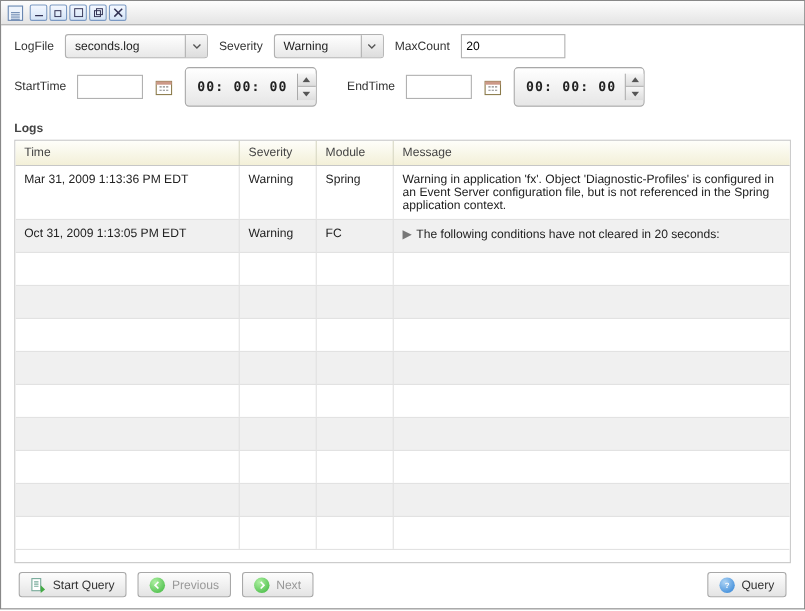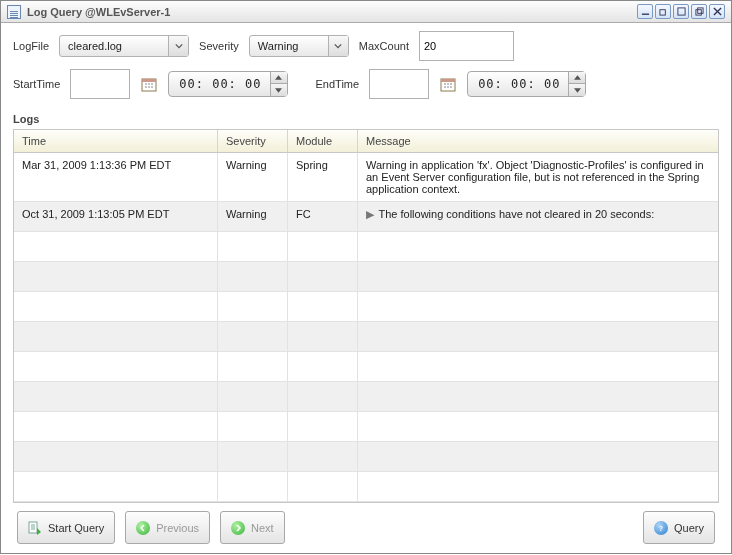--- a/index.html
+++ b/index.html
@@ -70,34 +70,35 @@
     cursor:pointer;
   }
   .select .sel-text{ padding:0 8px; flex:1;}
   .select .sel-arrow{
     width:20px; height:100%;
     border-left:1px solid #b1b1b1;
     display:flex;align-items:center;justify-content:center;
     background:linear-gradient(#f8f8f8,#ddd);
   }
   .sel-arrow svg{width:8px;height:8px;}
-  .textin { padding:14px 4px; }
+  .textin { padding:2px 4px; }
   .cal-btn{
     width:18px; height:18px;
     cursor:pointer;
     display:inline-flex;align-items:center;justify-content:center;
   }
   .cal-btn svg{width:16px;height:16px;}
   .time-spin{
     display:inline-flex;align-items:center;
     border:1px solid #a8a8a8;
     border-radius:4px;
     background:linear-gradient(#fff,#e6e6e6);
-    height:26px;
+    height:36px;
     padding:0 0 0 10px;
+    font-weight:bold;
   }
   .time-spin .time-text{font-family:monospace;font-size:12px;letter-spacing:1px;}
   .spin-btns{display:flex;flex-direction:column;margin-left:8px;border-left:1px solid #aaa;}
   .spin-btn{width:16px;height:12px;display:flex;align-items:center;justify-content:center;background:linear-gradient(#f6f6f6,#ddd);cursor:pointer;}
   .spin-btn:first-child{border-bottom:1px solid #aaa;}
   .spin-btn svg{width:7px;height:5px;}
   .section-title{font-weight:bold;color:#444;margin:6px 0 4px 0;}
   .grid{
     flex:1;
     border:1px solid #c7c7c7;
@@ -128,39 +129,38 @@
   .msg-expand{display:inline-block;margin-right:4px;color:#777;}
   .button-bar{
     display:flex;align-items:center;gap:10px;
     padding:8px 4px 4px 4px;
   }
   .button-bar .spacer{flex:1;}
   .btn{
     display:inline-flex;align-items:center;gap:6px;
     border:1px solid #a8a8a8;border-radius:3px;
     background:linear-gradient(#fdfdfd,#e4e4e4);
-    padding:3px 10px;height:33px;
+    padding:3px 10px;height:23px;
     cursor:pointer;color:#333;
   }
   .btn.disabled{color:#999;cursor:default;}
   .btn .bicon{width:14px;height:14px;display:flex;align-items:center;justify-content:center;}
   .icon-circle{width:14px;height:14px;border-radius:50%;display:flex;align-items:center;justify-content:center;}
   .icon-circle.green{background:radial-gradient(circle at 35% 30%,#aef0a2,#3bb53b);}
   .icon-circle.blue{background:radial-gradient(circle at 35% 30%,#aed4f5,#2a7fd4);}
   .icon-circle svg{width:8px;height:8px;}
   .start-icon{width:14px;height:14px;}
   textarea,input{font-family:inherit;font-size:inherit;}
 </style>
 </head>
 <body>
 
 <div class="window">
   <div class="titlebar">
     <span class="title-icon"></span>
-    <span class="title">Log Query @WLEvServer-1</span>
     <div class="window-btns">
       <span class="window-btn">
           <svg viewBox="0 0 10 10">
             <path d="M1 8h8" stroke="#335" stroke-width="1.5"></path>
           </svg>
         </span>
       <span class="window-btn">
           <svg viewBox="0 0 10 10">
             <rect x="1" y="3" width="6" height="6" fill="none" stroke="#335"></rect>
           </svg>
@@ -182,21 +182,21 @@
           </svg>
         </span>
     </div>
   </div>
 
   <div class="content">
 
     <div class="form-row">
       <span class="label">LogFile</span>
       <div class="select" style="width:130px">
-        <span class="sel-text">cleared.log</span>
+        <span class="sel-text">seconds.log</span>
         <span class="sel-arrow">
             <svg viewBox="0 0 10 10">
               <path d="M1 3l4 4 4-4" fill="none" stroke="#555" stroke-width="1.5"></path>
             </svg>
           </span>
       </div>
 
       <span class="label">Severity</span>
       <div class="select" style="width:100px">
         <span class="sel-text">Warning</span>

